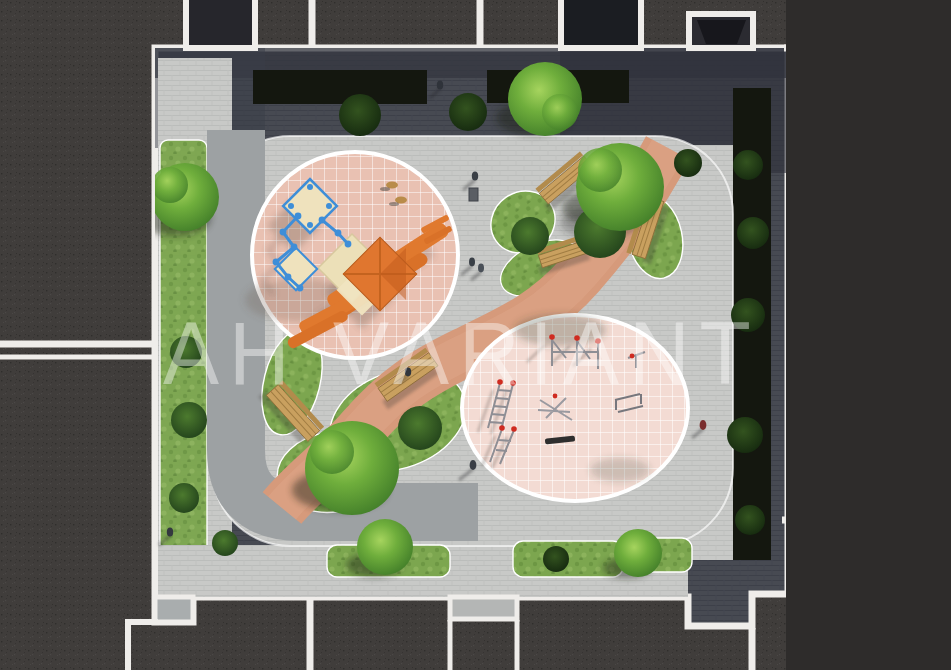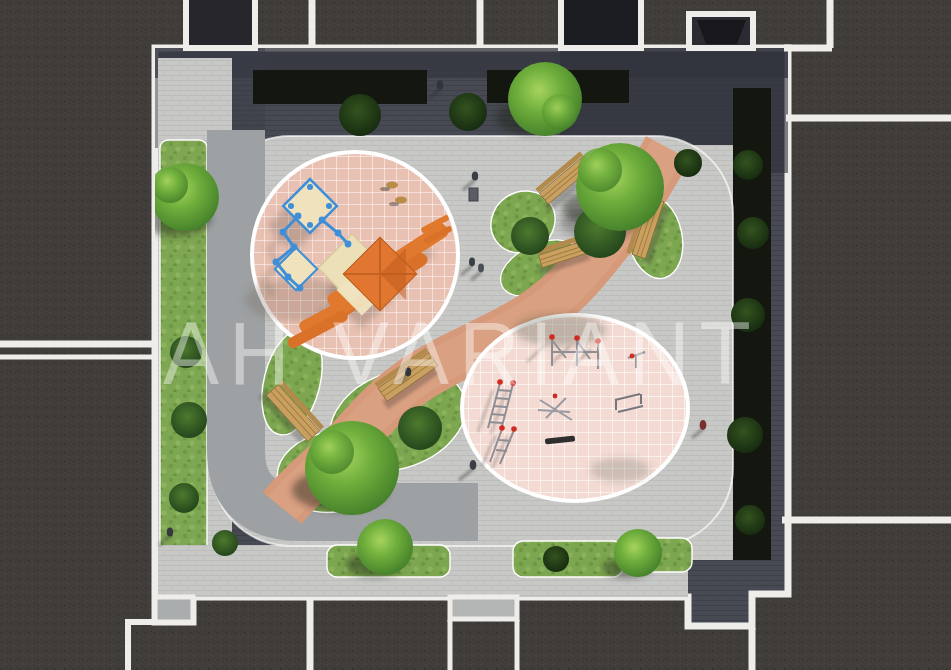--- a/index.html
+++ b/index.html
@@ -1,16 +1,16 @@
 <!DOCTYPE html>
 <html><head>
 <meta charset="utf-8">
 <style>
   html,body{margin:0;padding:0;background:#2e2c2b;}
-  #stage{position:relative;width:951px;height:670px;overflow:hidden;
+  #stage{position:relative;width:786px;height:670px;overflow:hidden;
          font-family:"Liberation Sans", sans-serif;}
   svg{display:block}
   #watermark-text{font-family:"Liberation Sans", sans-serif;font-weight:400;
                   letter-spacing:10px;}
 </style>
 </head>
 <body>
 
 <div id="stage">
 <svg width="951" height="670" viewBox="0 0 951 670" xmlns="http://www.w3.org/2000/svg">

